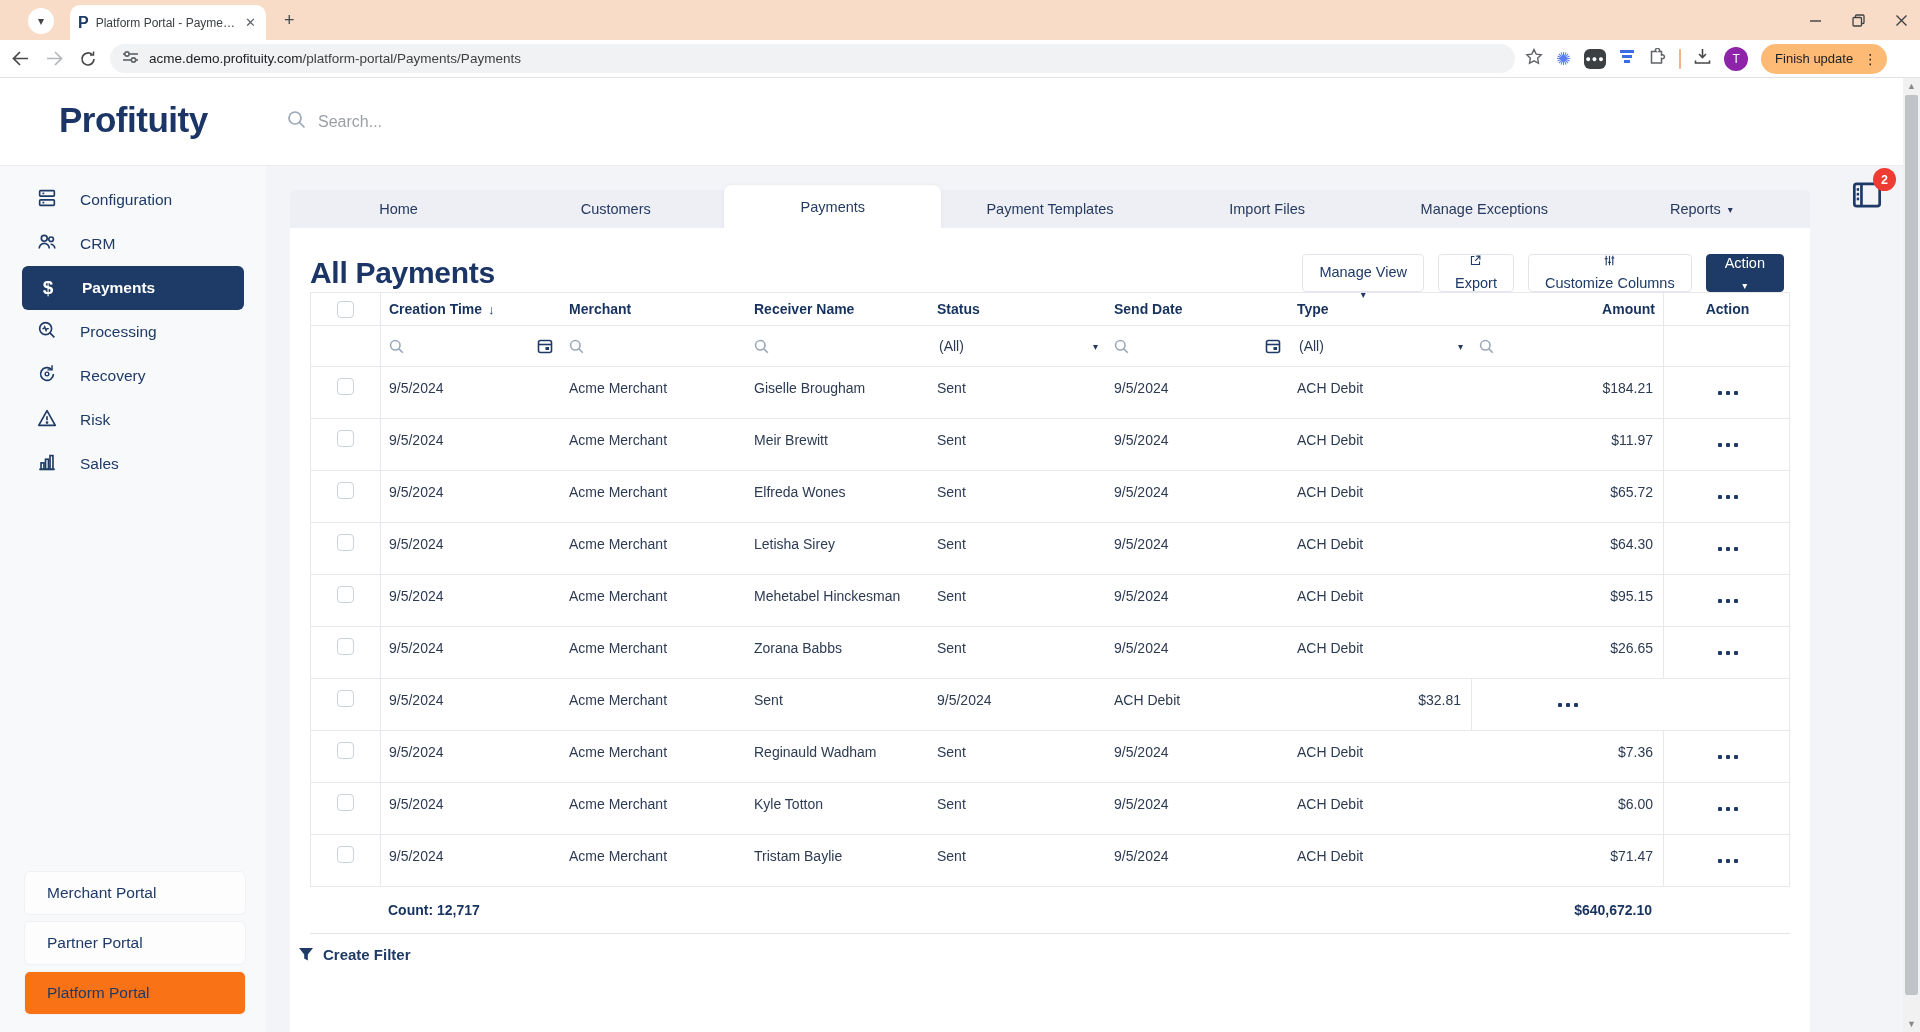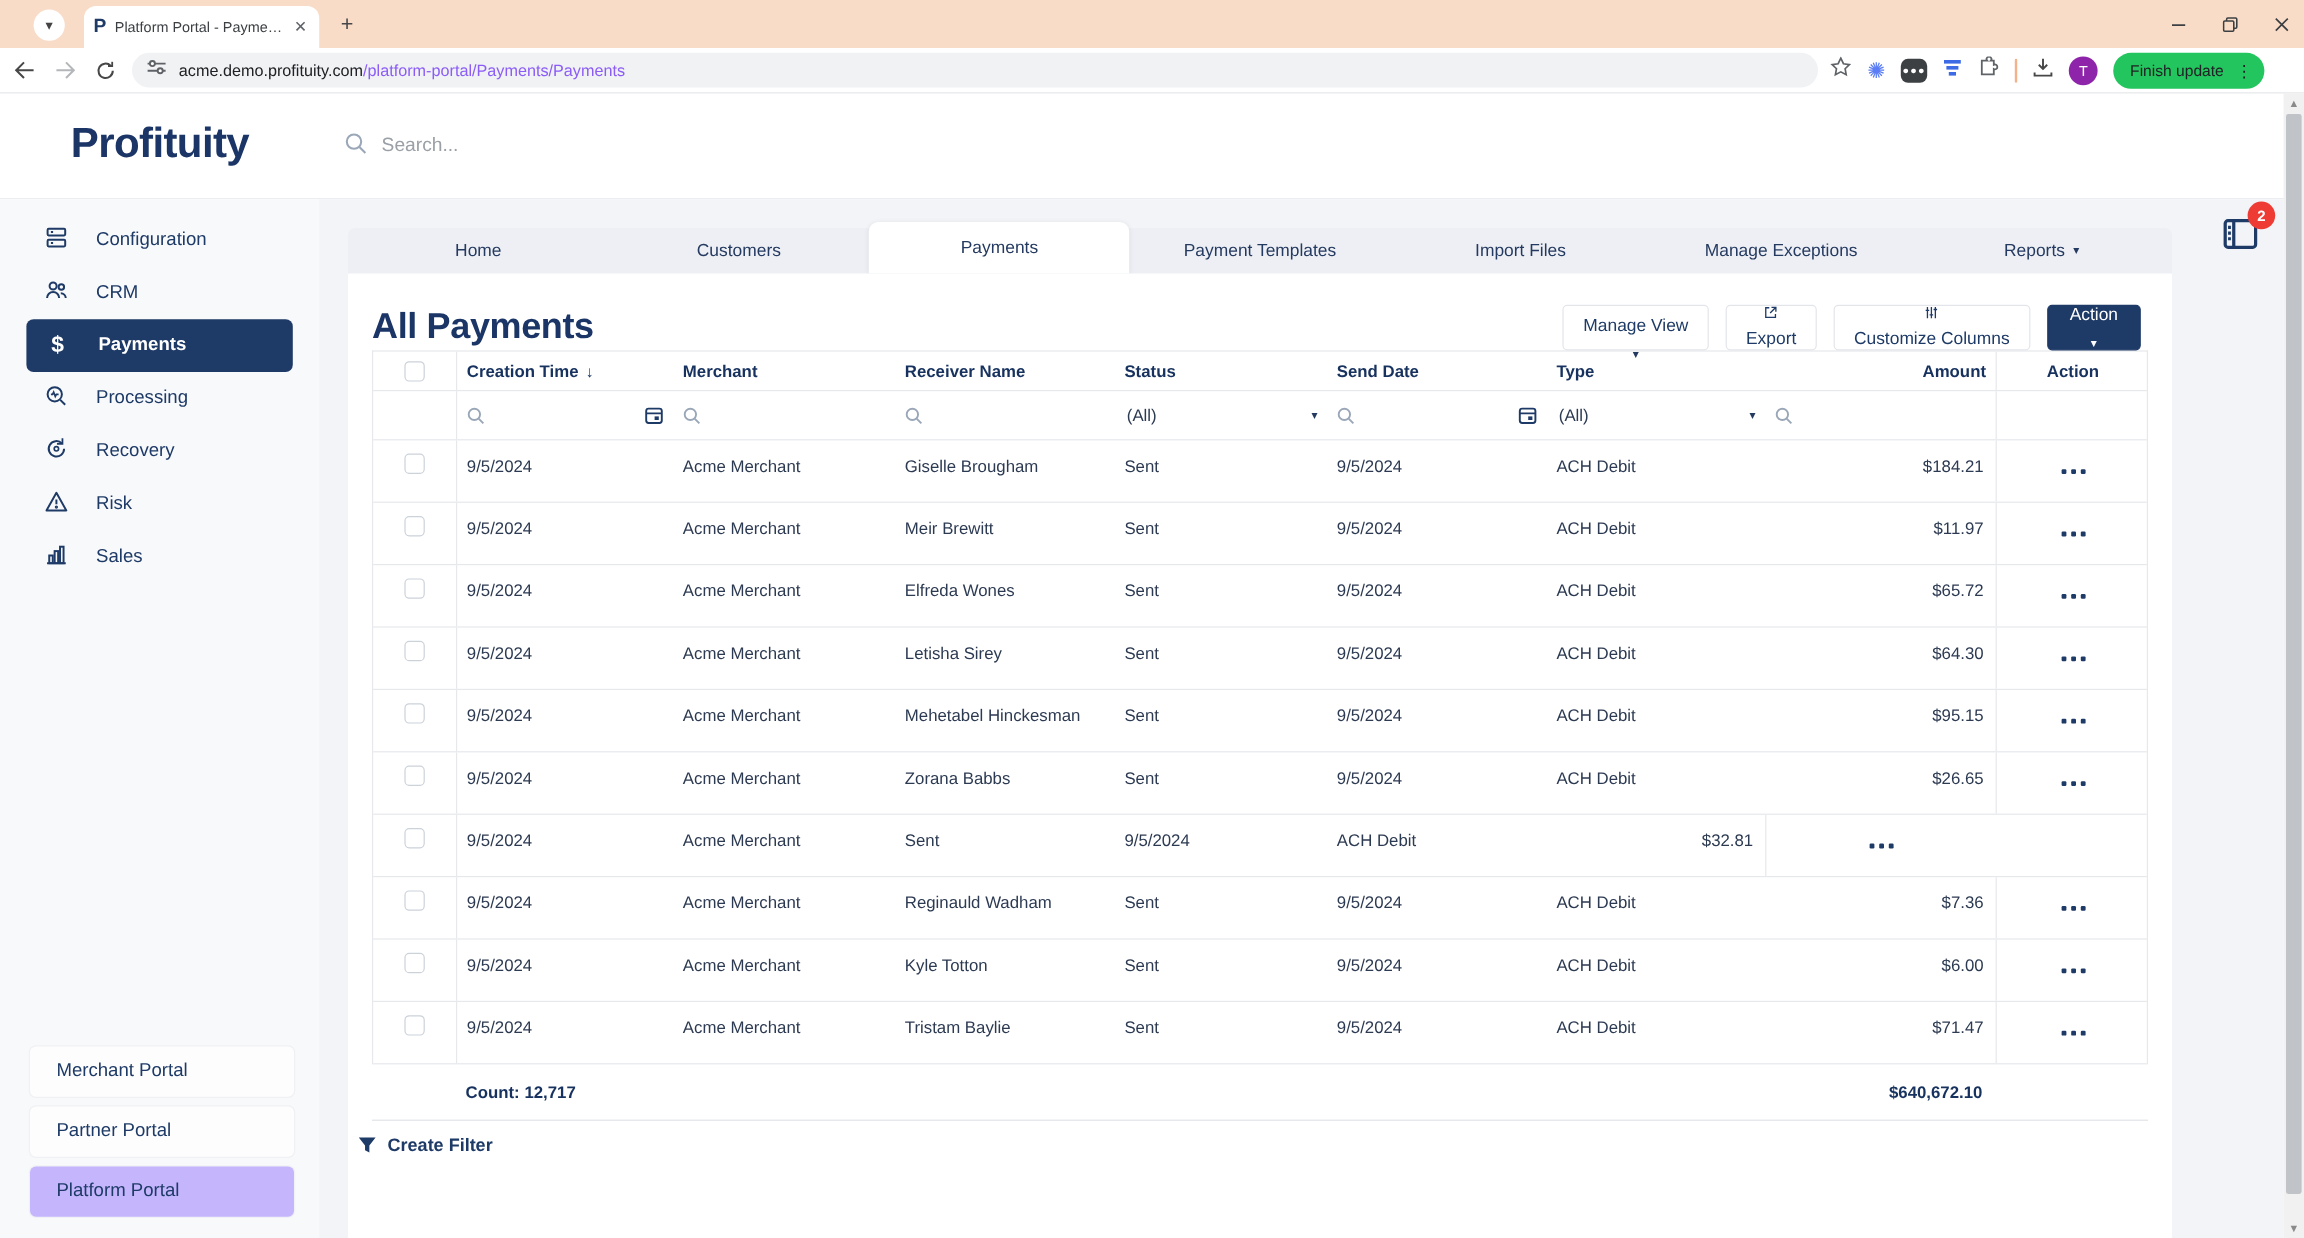--- a/index.html
+++ b/index.html
@@ -13,26 +13,26 @@
   .btab .btab-title { flex:1; font-size:12px; color:#3c4043; white-space:nowrap; overflow:hidden; text-overflow:ellipsis; }
   .btab .btab-close { color:#5f6368; font-size:13px; padding:0 2px; }
   .newtab-btn { position:absolute; left:284px; top:10px; color:#45474a; font-size:18px; line-height:20px; }
   .win-controls { position:absolute; right:12px; top:0; height:40px; display:flex; align-items:center; gap:30px; color:#3c4043; }
   .win-controls svg { display:block; }
 
   .browser-toolbar { position:absolute; top:40px; left:0; width:1920px; height:38px; background:#fff; border-bottom:1px solid #dfe1e5; display:flex; align-items:center; }
   .nav-ico { width:28px; display:flex; justify-content:center; align-items:center; margin-left:6px; }
   .urlbar { margin-left:8px; width:1405px; height:29px; background:#f0f2f4; border-radius:15px; display:flex; align-items:center; padding:0 12px; gap:10px; }
   .url-text { font-size:13.5px; color:#202124; }
-  .url-text .path { color:#8b5cf6; }
+  .url-text .path { color:#404040; }
   .tb-right { display:flex; align-items:center; gap:13px; margin-left:10px; }
   .ext-chip { width:22px; height:20px; background:#3c4043; border-radius:6px; color:#fff; font-size:9px; display:flex; align-items:center; justify-content:center; letter-spacing:1px; }
   .tb-divider { width:2px; height:20px; background:#f3b28a; border-radius:1px; }
   .purple-av { width:24px; height:24px; border-radius:50%; background:#8e24aa; color:#fff; font-size:12px; display:flex; align-items:center; justify-content:center; }
-  .finish-pill { height:30px; background:#22c55e; border-radius:15px; display:flex; align-items:center; padding:0 6px 0 14px; gap:6px; font-size:13px; color:#202124; }
+  .finish-pill { height:30px; background:#fdba74; border-radius:15px; display:flex; align-items:center; padding:0 6px 0 14px; gap:6px; font-size:13px; color:#202124; }
   .kebab { color:#202124; font-size:14px; letter-spacing:0; padding:0 4px; }
 
   
   .app-header { position:absolute; top:78px; left:0; width:1920px; height:88px; background:#fff; border-bottom:1px solid #ebedf1; }
   .logo { position:absolute; left:59px; top:22px; font-size:35px; font-weight:bold; color:#1b3566; letter-spacing:-0.5px; }
   .hdr-search { position:absolute; left:287px; top:32px; display:flex; align-items:center; gap:12px; }
   .hdr-search .ph { color:#9aa0a6; font-size:16px; }
   .avatar-wrap { position:absolute; left:1783px; top:103px; width:40px; height:40px; }
   .avatar-wrap svg { border-radius:50%; display:block; }
   .status-dot { position:absolute; right:-1px; bottom:-1px; width:11px; height:11px; background:#2ed158; border:2px solid #fff; border-radius:50%; }
@@ -43,21 +43,21 @@
   .main { position:absolute; top:166px; left:266px; width:1637px; height:866px; background:#f3f4f8; }
 
   
   .nav { padding-top:12px; }
   .nav-item { height:44px; display:flex; align-items:center; gap:22px; padding-left:36px; color:#1e3a66; font-size:15.5px; }
   .nav-item svg { flex:0 0 auto; }
   .nav-item.sel { background:#1e3a66; color:#fff; margin:0 22px; padding-left:14px; border-radius:6px; height:44px; font-weight:bold; }
   .nav-item.sel .dollar { color:#fff; font-weight:bold; font-size:19px; width:24px; text-align:center; }
   .portals { position:absolute; left:25px; bottom:18px; width:220px; display:flex; flex-direction:column; gap:8px; }
   .portal-btn { height:42px; background:#fdfdfe; border-radius:5px; display:flex; align-items:center; padding-left:22px; color:#1e3a66; font-size:15.5px; box-shadow:0 0 0 1px #f0f1f4; }
-  .portal-btn.sel { background:#c4b5fd; }
+  .portal-btn.sel { background:#f97316; }
 
   
   .panel-btn { position:absolute; left:1582px; top:10px; width:44px; height:44px; }
   .badge { position:absolute; right:-4px; top:-8px; min-width:23px; height:23px; border-radius:50%; background:#ee3b33; color:#fff; font-size:12.5px; font-weight:bold; display:flex; align-items:center; justify-content:center; }
 
   
   .tabbar { position:absolute; left:24px; top:24px; width:1520px; height:38px; background:#edeff4; border-radius:6px 6px 0 0; display:flex; }
   .ptab { flex:1; display:flex; align-items:center; justify-content:center; gap:7px; font-size:14.5px; color:#253a60; }
   .ptab.active { background:#fff; border-radius:8px 8px 0 0; position:relative; top:-5px; height:43px; box-shadow:0 0 4px rgba(0,0,0,0.06); }
   .caret { font-size:10px; color:#253a60; }

